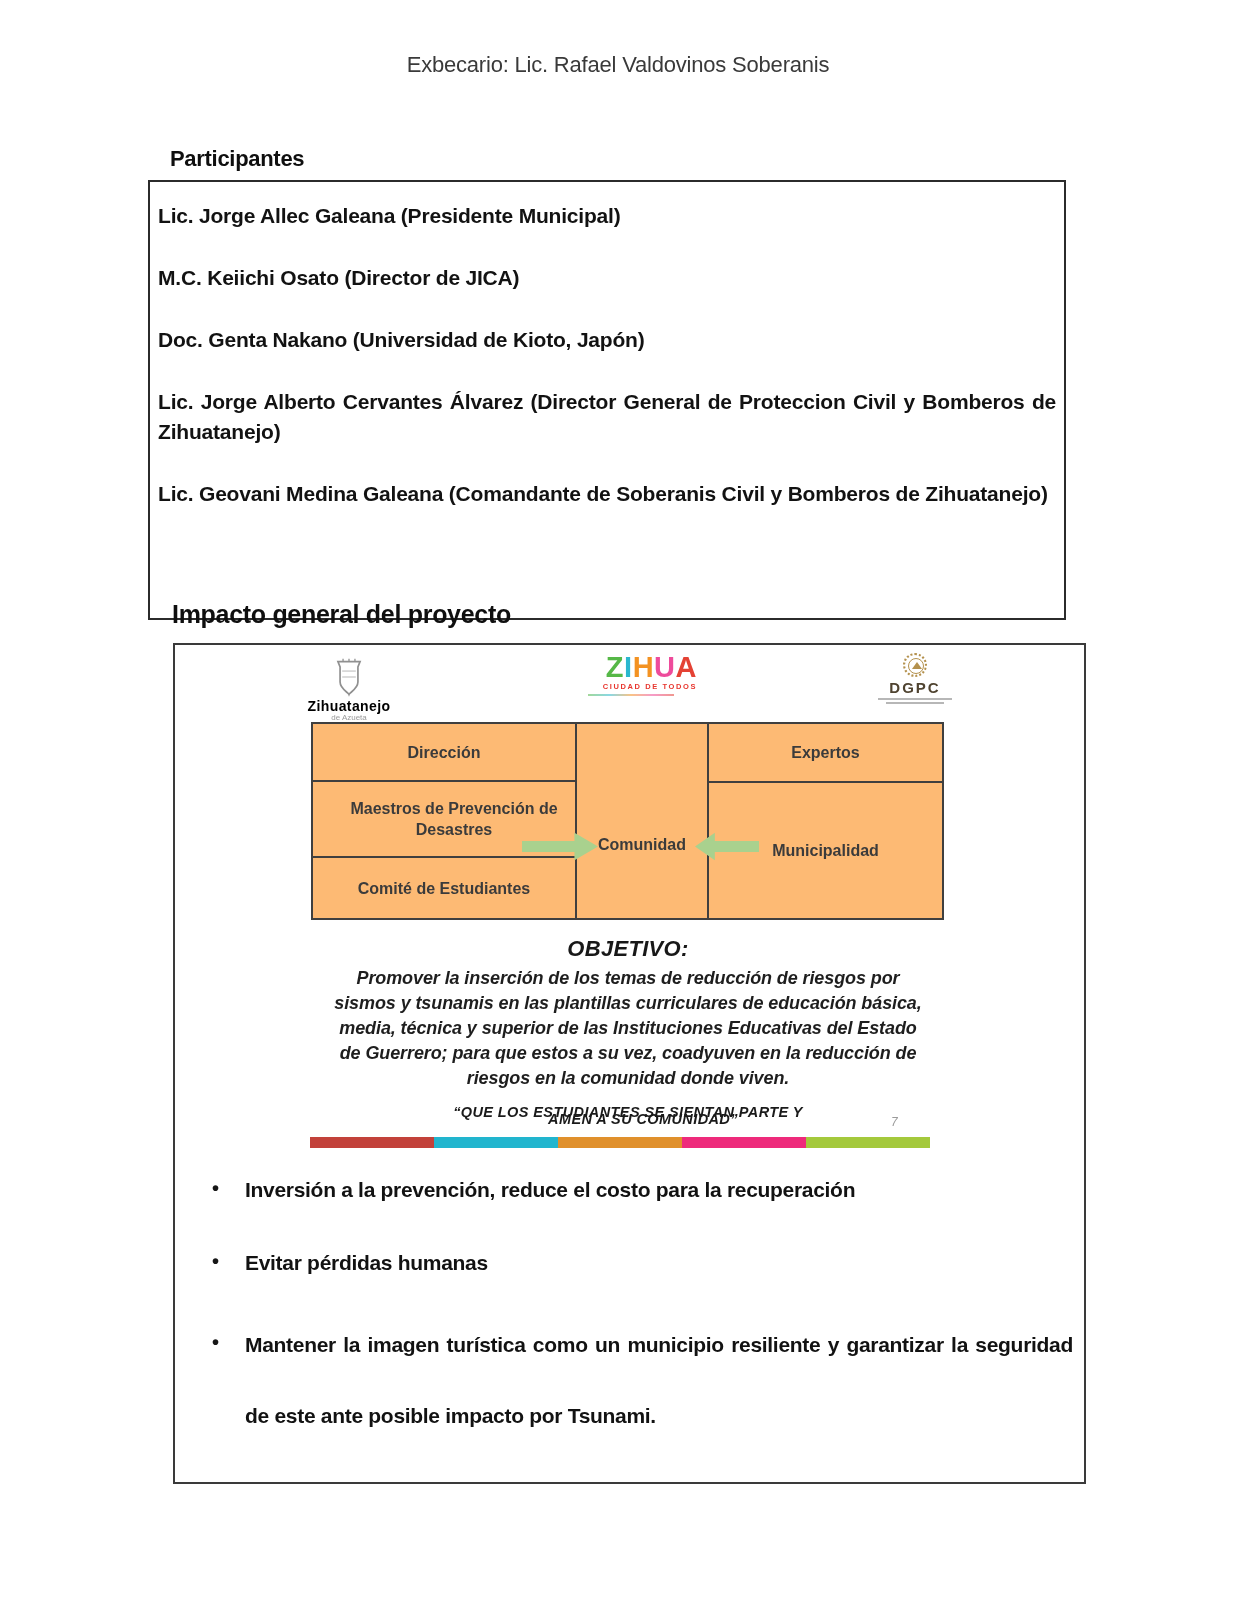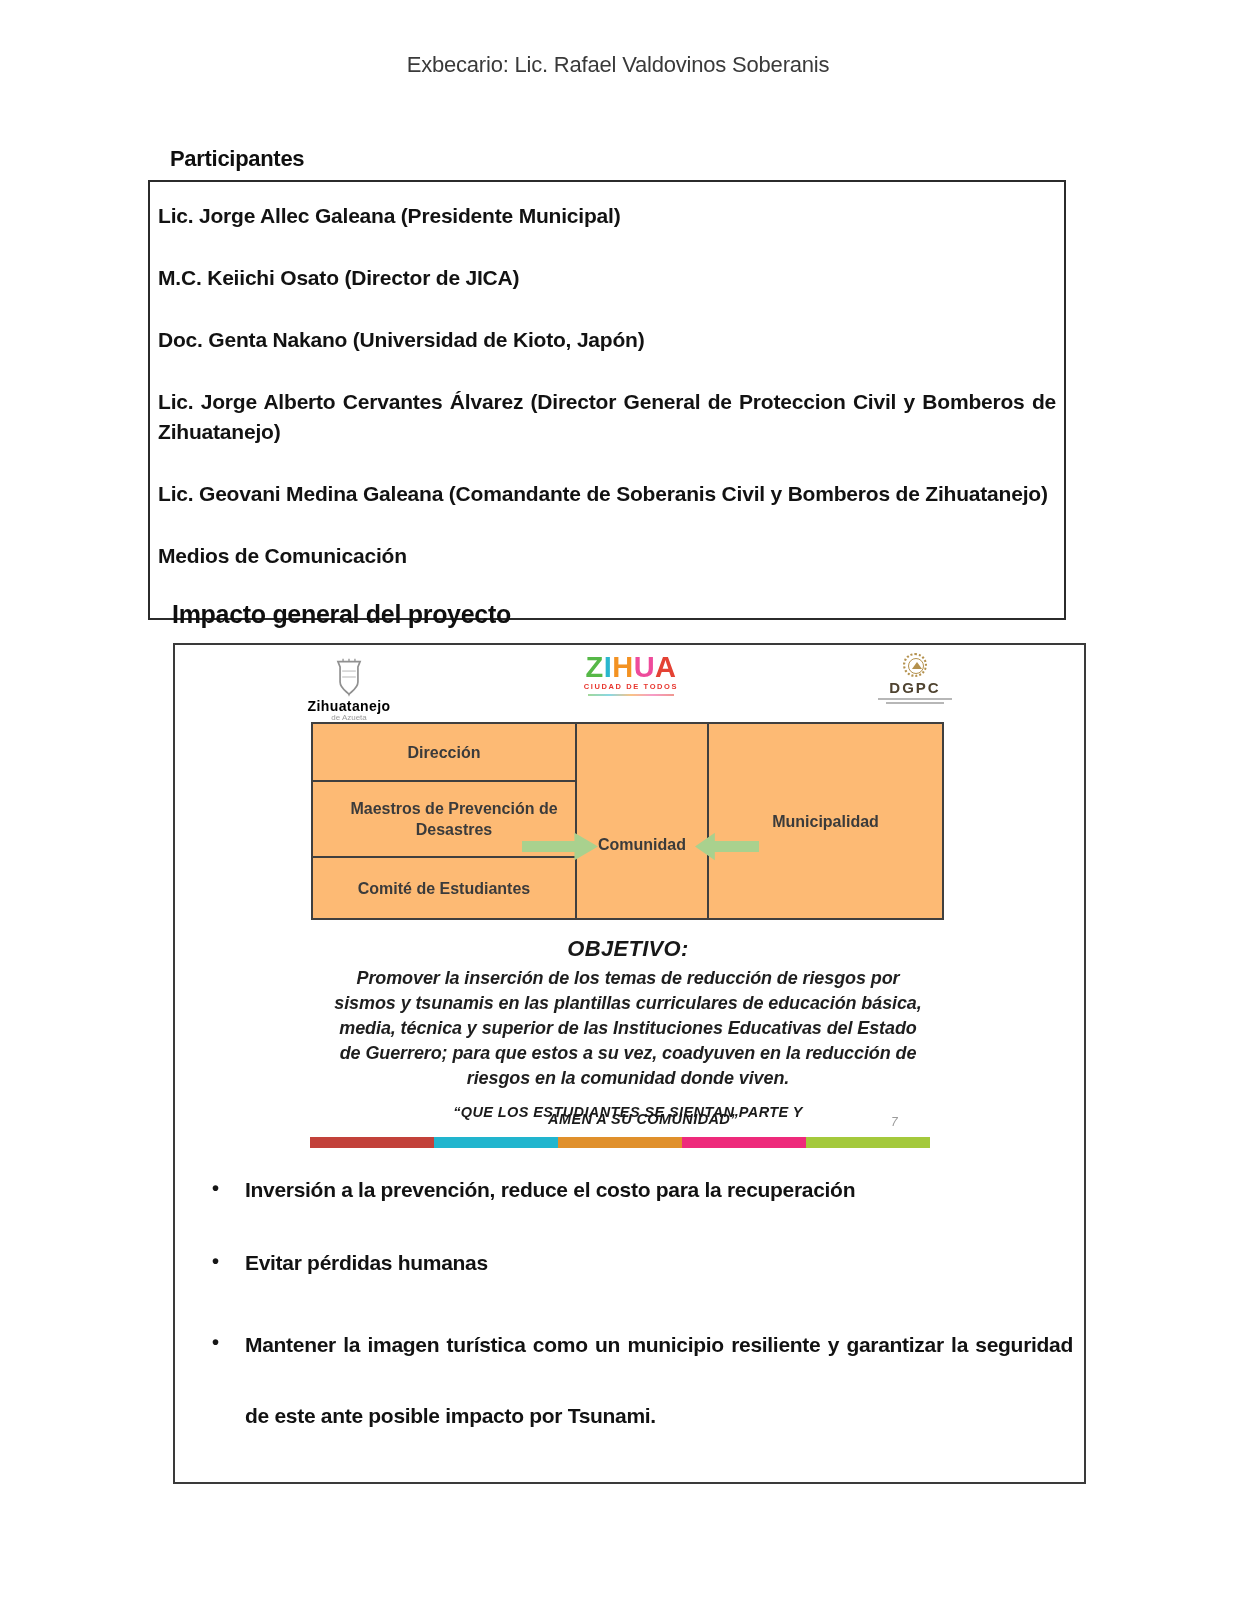--- a/index.html
+++ b/index.html
@@ -39,21 +39,21 @@
     left:173px; top:643px; width:913px; height:841px;
     border:2px solid #3a3a3a; box-sizing:border-box; background:#fff;
   }
 
   
   .logo-left { left:118px; top:12px; width:112px; text-align:center; color:#7f7f7f; }
   .logo-left svg { display:block; margin:0 auto; }
   .logo-left .name { font-size:14px; font-weight:bold; letter-spacing:0.4px; color:#000000; margin-top:1px; }
   .logo-left .sub  { font-size:8px; color:#9a9a9a; margin-top:-1px; }
 
-  .logo-center { left:390px; top:8px; width:132px; text-align:center; }
+  .logo-center { left:390px; top:8px; width:132px; text-align:right; }
   .zihua-letters { font-size:29px; font-weight:800; line-height:28px; letter-spacing:0.5px; }
   .zihua-tagline { font-size:7.5px; font-weight:bold; letter-spacing:1.6px; margin-top:1px; }
   .zihua-subline { height:2px; width:86px; margin:3px auto 0 auto; opacity:0.55;
     background:linear-gradient(90deg,#56b847,#2ab7ce,#f39222,#ee4b9b,#e44234); }
 
   .logo-right { left:688px; top:8px; width:104px; text-align:center; }
   .dgpc-emblem {
     width:24px; height:24px; margin:0 auto; border-radius:50%;
     border:2px dotted #b4914d; position:relative; box-sizing:border-box;
   }
@@ -143,21 +143,20 @@
 <div class="abs" id="doc-header">Exbecario: Lic. Rafael Valdovinos Soberanis</div>
 
 <div class="abs" id="participants-heading">Participantes</div>
 
 <div class="abs" id="participants-box">
   <div class="participant">Lic. Jorge Allec Galeana (Presidente Municipal)</div>
   <div class="participant">M.C. Keiichi Osato (Director de JICA)</div>
   <div class="participant">Doc. Genta Nakano (Universidad de Kioto, Japón)</div>
   <div class="participant">Lic. Jorge Alberto Cervantes Álvarez (Director General de Proteccion Civil y Bomberos de Zihuatanejo)</div>
   <div class="participant">Lic. Geovani Medina Galeana (Comandante de Soberanis Civil y Bomberos de Zihuatanejo)</div>
-  <div class="participant">Medios de Comunicación</div>
 </div>
 
 <div class="abs" id="impact-heading">Impacto general del proyecto</div>
 
 <div class="abs" id="impact-box">
 
   <div class="abs logo-left">
     <span>
       <svg width="34" height="40" viewBox="0 0 40 46" fill="none">
         <path d="M7 5 L33 5 L30.5 11 L30.5 29 C30.5 37 21 41 20 43.5 C19 41 9.5 37 9.5 29 L9.5 11 Z" stroke="#909090" stroke-width="2" fill="none"></path>
@@ -187,20 +186,21 @@
   <div class="abs" id="diagram">
     <div class="dcol-left">
       <div class="dcell dl1">Dirección</div>
       <div class="dcell dl2">Maestros de Prevención de Desastres</div>
       <div class="dcell dl3">Comité de Estudiantes</div>
     </div>
     <div class="dcol-center">
       <span class="dcenter-label">Comunidad</span>
     </div>
     <div class="dcol-right">
+      <div class="dcell dr1">Expertos</div>
       <div class="dcell dr2">Municipalidad</div>
     </div>
   </div>
   <div class="block-arrow" id="arrow-into-comunidad-left" style="background: rgb(169, 209, 142);"></div>
   <div class="block-arrow" id="arrow-into-comunidad-right" style="background: rgb(169, 209, 142);"></div>
 
   <div class="abs" id="objetivo-heading">OBJETIVO:</div>
   <div class="abs" id="objetivo-body">Promover la inserción de los temas de reducción de riesgos por sismos y tsunamis en las plantillas curriculares de educación básica, media, técnica y superior de las Instituciones Educativas del Estado de Guerrero; para que estos a su vez, coadyuven en la reducción de riesgos en la comunidad donde viven.</div>
   <div class="abs quote-line" id="quote-line-1">“QUE LOS ESTUDIANTES SE SIENTAN PARTE Y</div>
   <div class="abs quote-line" id="quote-line-2">AMEN A SU COMUNIDAD”</div>

